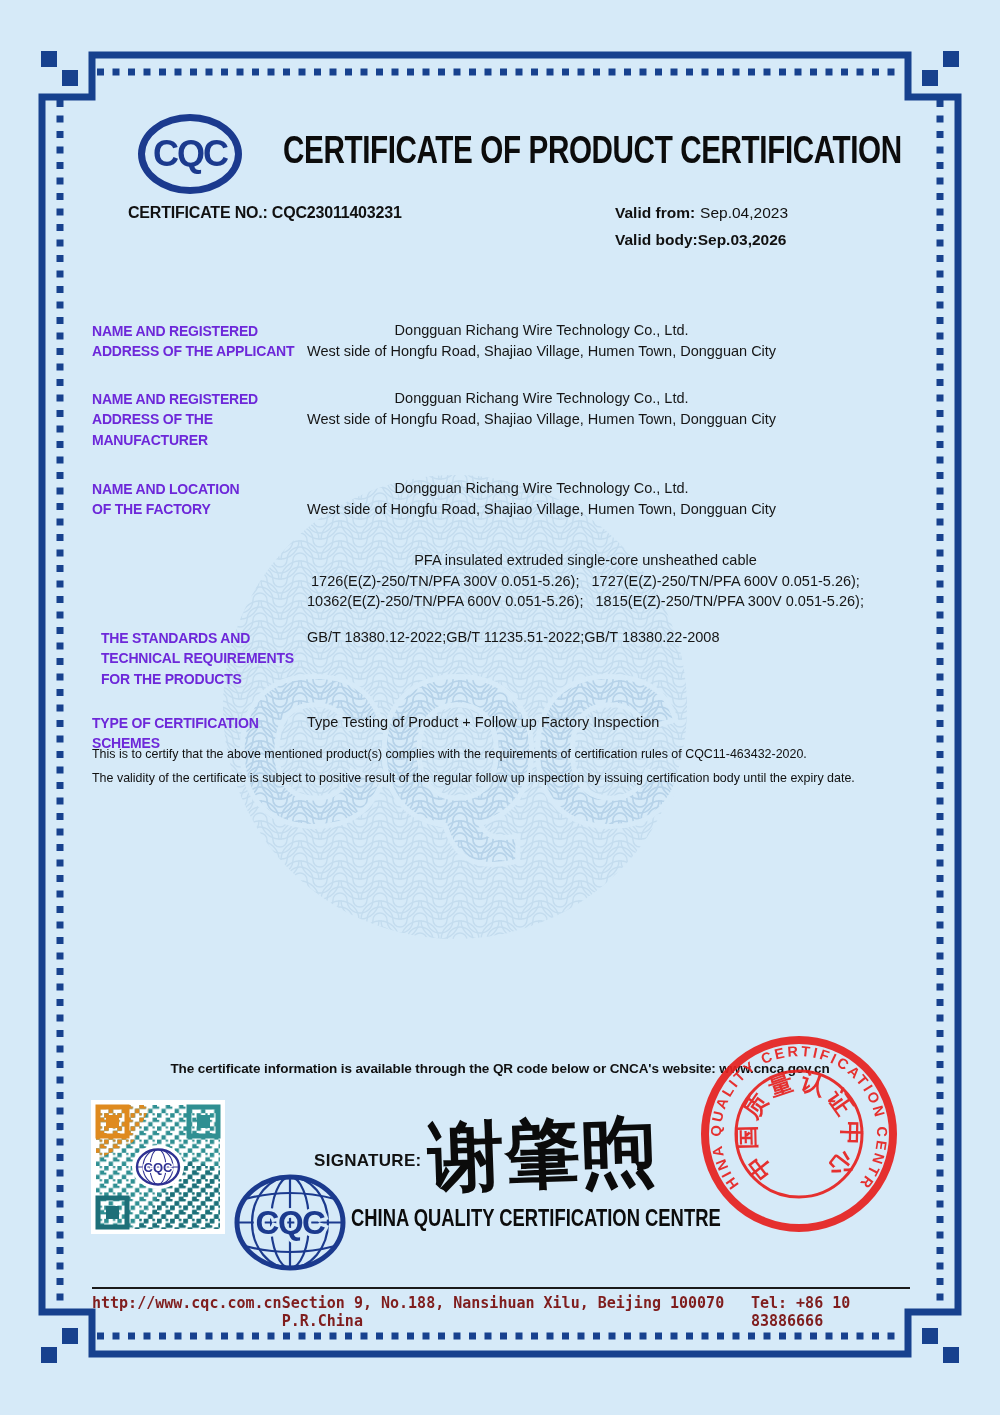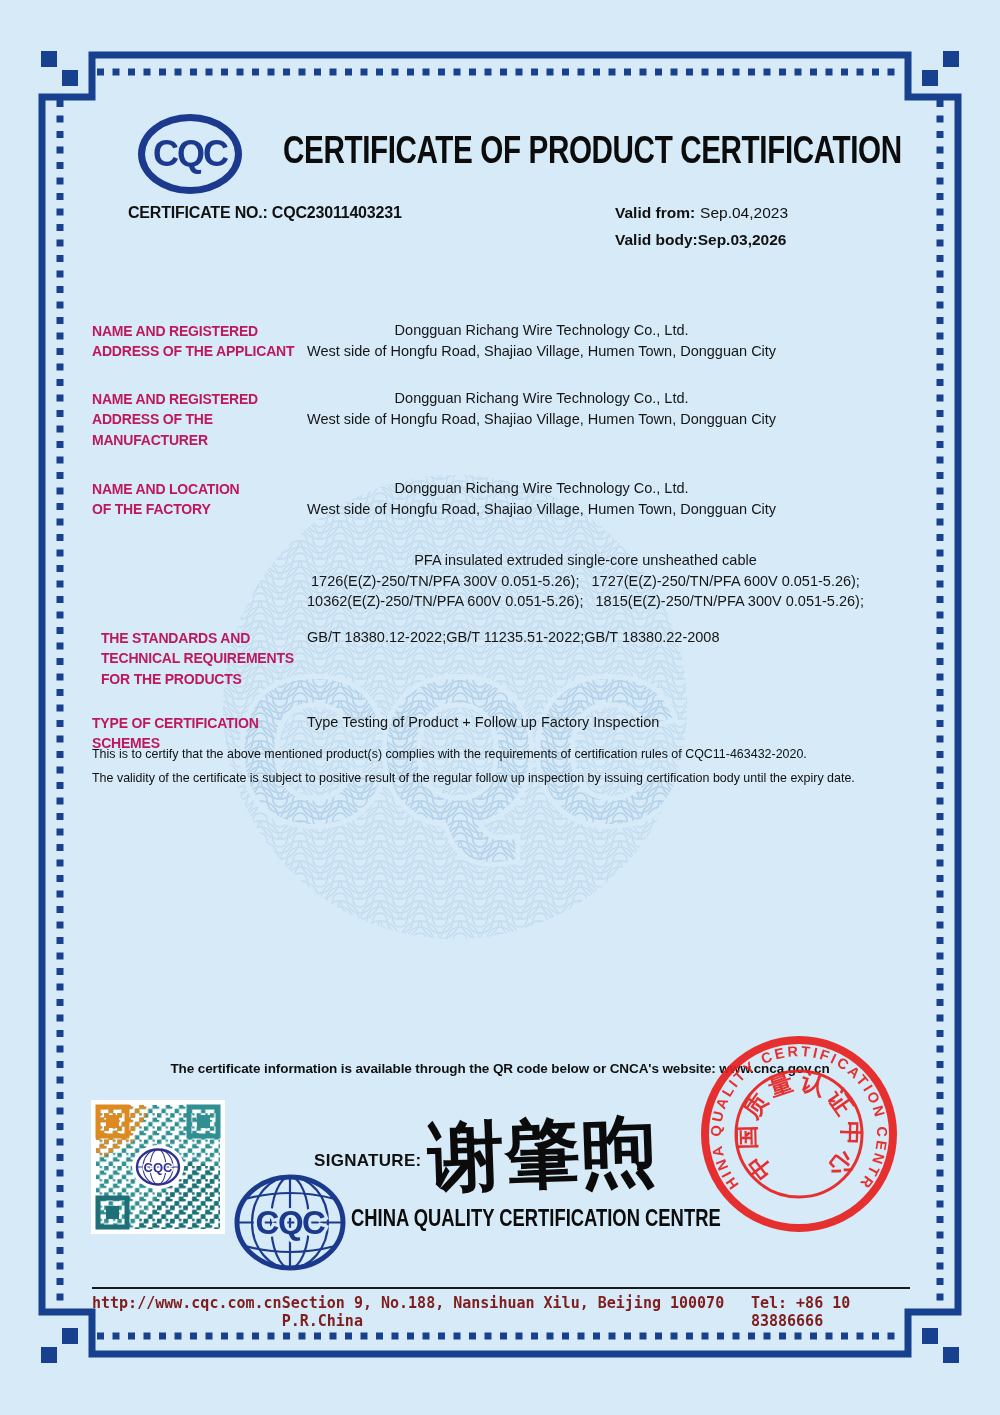--- a/index.html
+++ b/index.html
@@ -26,21 +26,21 @@
     font-size:38px;font-weight:700;letter-spacing:-0.5px;white-space:nowrap;
     transform:scaleX(.78);transform-origin:left top;color:#0c0c0c;
   }
   .certno{left:128px;top:204px;font-size:16px;font-weight:700;letter-spacing:-0.2px;}
   .valid{font-size:15.5px;white-space:nowrap;}
   .valid .lbl{font-weight:700;}
   .valid .v400{font-weight:400;margin-left:5px;}
   .valid .v700{font-weight:700;}
   .flabel{
     font-size:14px;font-weight:700;line-height:20.8px;letter-spacing:-0.2px;
-    white-space:pre;color:#be185d;
+    white-space:pre;color:#6d28d9;
   }
   .fvalue{
     font-size:14.5px;font-weight:400;line-height:20.5px;white-space:pre;color:#161616;text-align:center;
   }
   .statements{left:92px;top:742px;font-size:13.4px;line-height:23.5px;color:#101010;}
   .statements .st{display:inline-block;white-space:nowrap;transform:scaleX(.93);transform-origin:left top;}
   .qrnote{
     left:92px;top:1061px;width:816px;text-align:center;
     font-size:13.5px;font-weight:600;letter-spacing:-0.1px;
   }

